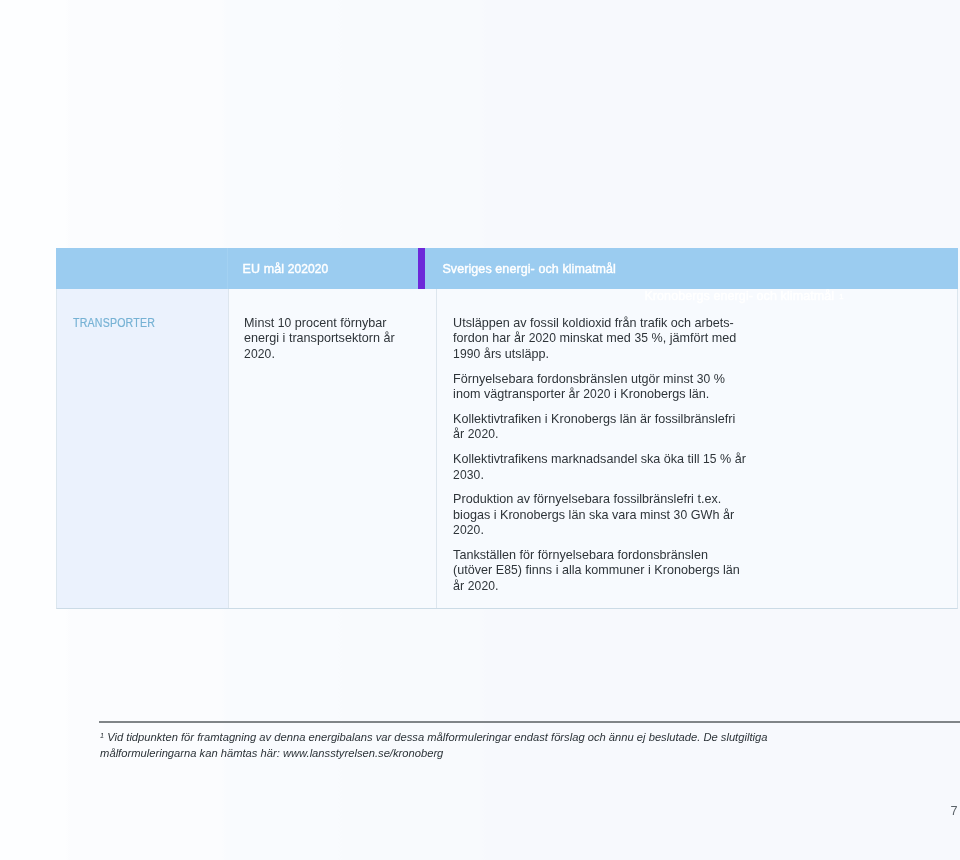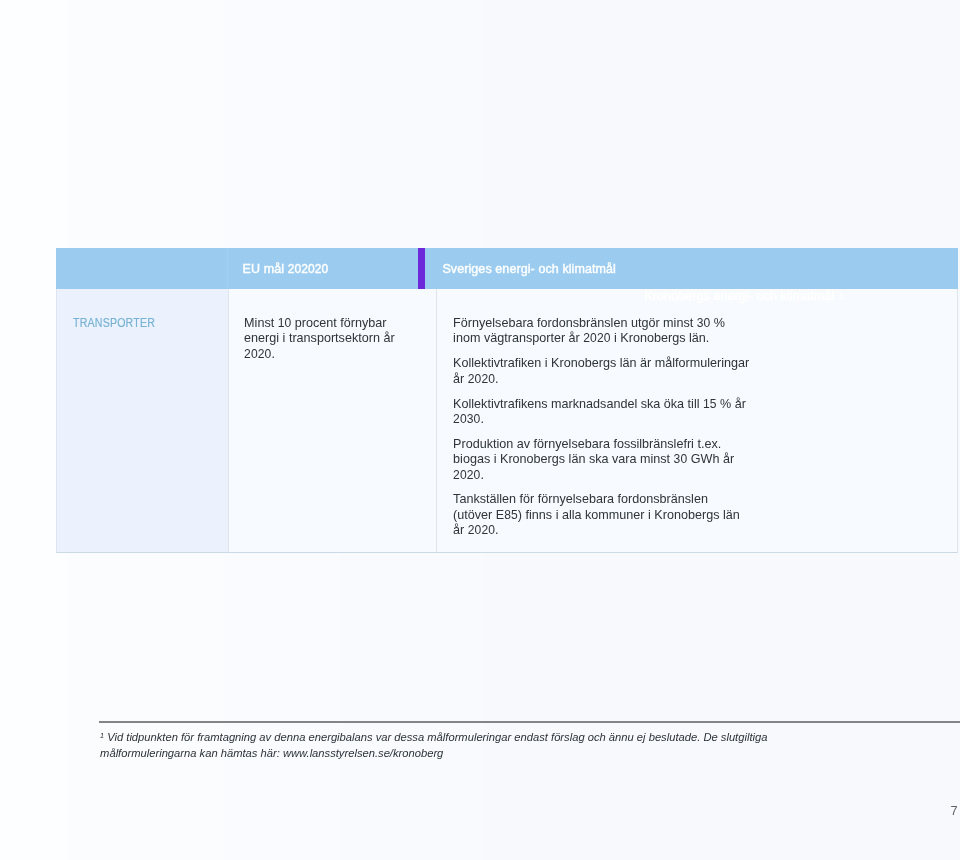--- a/index.html
+++ b/index.html
@@ -46,22 +46,23 @@
           <span>Kronobergs energi- och klimatmål</span>
           <span class="sup">1</span>
         </div>
     </div>
     <div class="tbody">
       <div class="td c1"><span class="rowlabel">TRANSPORTER</span></div>
       <div class="td c3">
         <p><span>Minst <span class="osf">10</span> procent förnybar</span><br><span>energi i transportsektorn år</span><br><span><span class="osf">2020</span>.</span></p>
       </div>
       <div class="td c4">
+        <p><span>Utsläppen av fossil koldioxid från trafik och arbets-</span><br><span>fordon har år <span class="osf">2020</span> minskat med <span class="osf">35</span> %, jämfört med</span><br><span><span class="osf">1990</span> års utsläpp.</span></p>
         <p><span>Förnyelsebara fordonsbränslen utgör minst <span class="osf">30</span> %</span><br><span>inom vägtransporter år <span class="osf">2020</span> i Kronobergs län.</span></p>
-        <p><span>Kollektivtrafiken i Kronobergs län är målformuleringar</span><br><span>år <span class="osf">2020</span>.</span></p>
+        <p><span>Kollektivtrafiken i Kronobergs län är fossilbränslefri</span><br><span>år <span class="osf">2020</span>.</span></p>
         <p><span>Kollektivtrafikens marknadsandel ska öka till <span class="osf">15</span> % år</span><br><span><span class="osf">2030</span>.</span></p>
         <p><span>Produktion av förnyelsebara fossilbränslefri t.ex.</span><br><span>biogas i Kronobergs län ska vara minst <span class="osf">30</span> GWh år</span><br><span><span class="osf">2020</span>.</span></p>
         <p><span>Tankställen för förnyelsebara fordonsbränslen</span><br><span>(utöver E<span class="osf">85</span>) finns i alla kommuner i Kronobergs län</span><br><span>år <span class="osf">2020</span>.</span></p>
       </div>
     </div>
   </div>
   <div class="footnote">
     <div class="fnrule"></div>
     <div class="fn"><span class="supn">1</span> <span>Vid tidpunkten för framtagning av denna energibalans var dessa målformuleringar endast förslag och ännu ej beslutade. De slutgiltiga</span><br><span>målformuleringarna kan hämtas här: www.lansstyrelsen.se/kronoberg</span></div>
   </div>

